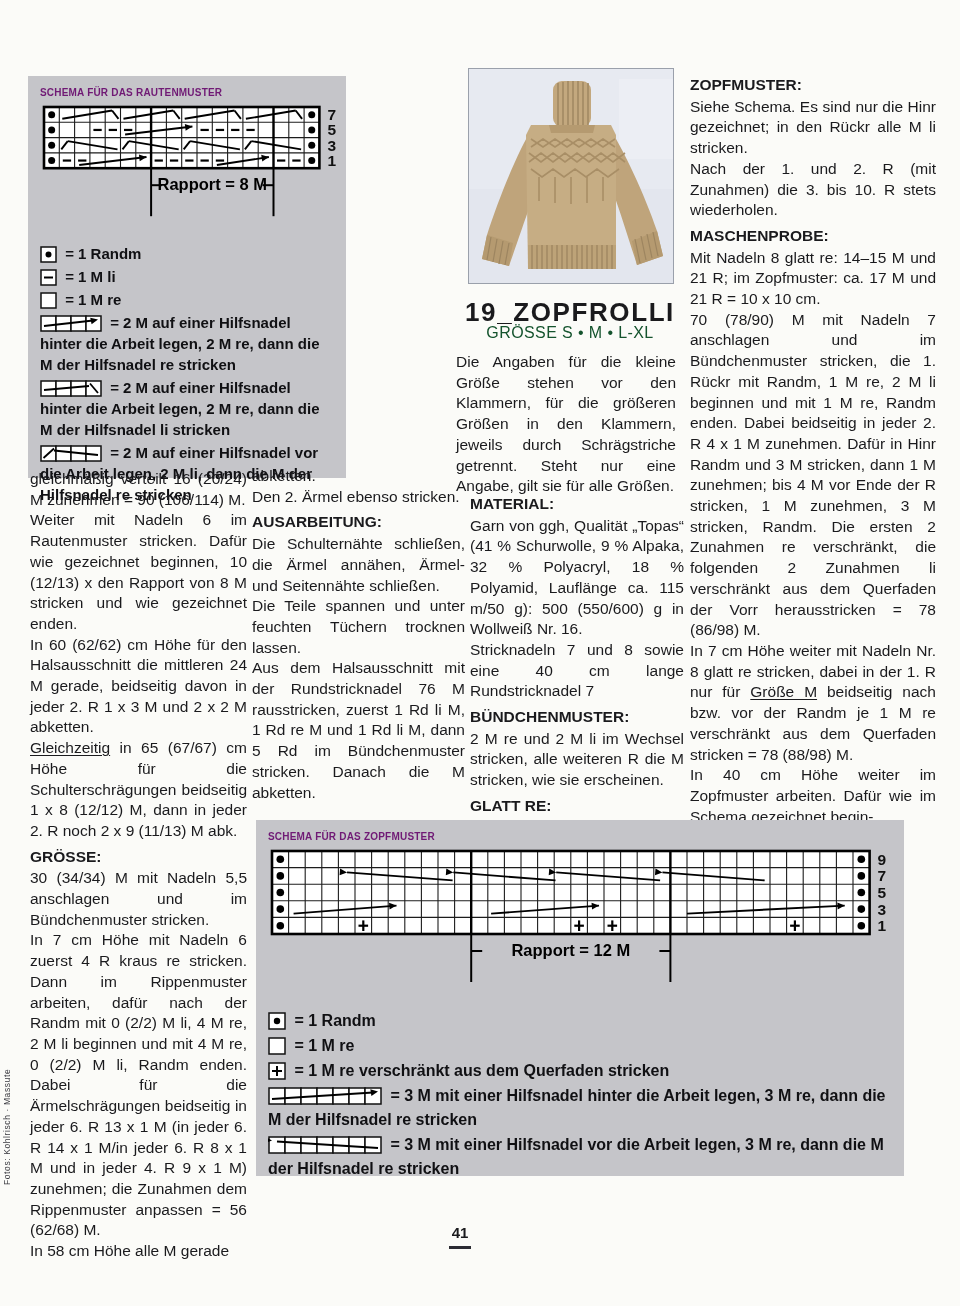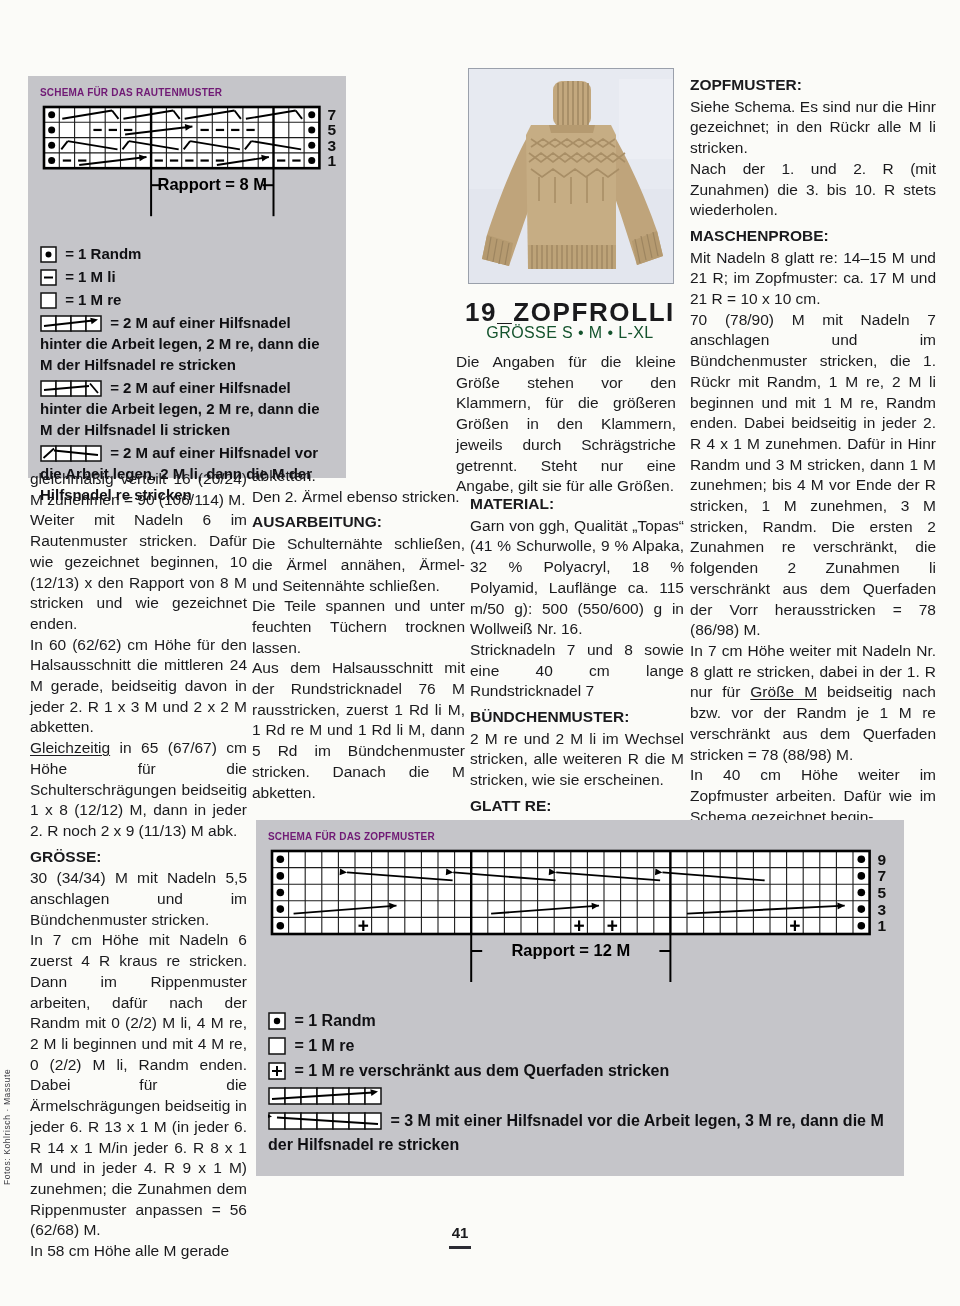--- a/index.html
+++ b/index.html
@@ -358,21 +358,21 @@
         <div class="lg"><svg width="114" height="18">
             <rect x="1" y="1" width="16" height="16" fill="#fff" stroke="#111" stroke-width="1.5"></rect>
             <rect x="17" y="1" width="16" height="16" fill="#fff" stroke="#111" stroke-width="1.5"></rect>
             <rect x="33" y="1" width="16" height="16" fill="#fff" stroke="#111" stroke-width="1.5"></rect>
             <rect x="49" y="1" width="16" height="16" fill="#fff" stroke="#111" stroke-width="1.5"></rect>
             <rect x="65" y="1" width="16" height="16" fill="#fff" stroke="#111" stroke-width="1.5"></rect>
             <rect x="81" y="1" width="16" height="16" fill="#fff" stroke="#111" stroke-width="1.5"></rect>
             <rect x="97" y="1" width="16" height="16" fill="#fff" stroke="#111" stroke-width="1.5"></rect>
             <line x1="4" y1="12" x2="105" y2="5.5" stroke="#000" stroke-width="1.8"></line>
             <polygon points="110,4.5 103.397804052557,9.017854432312683 102.31839580134195,2.2655074546647187" fill="#000"></polygon>
-          </svg></div>
+          </svg><span> = 3 M mit einer Hilfsnadel hinter die Arbeit legen, 3 M re, dann die M der Hilfsnadel re stricken</span></div>
         <div class="lg"><svg width="114" height="18">
             <rect x="1" y="1" width="16" height="16" fill="#fff" stroke="#111" stroke-width="1.5"></rect>
             <rect x="17" y="1" width="16" height="16" fill="#fff" stroke="#111" stroke-width="1.5"></rect>
             <rect x="33" y="1" width="16" height="16" fill="#fff" stroke="#111" stroke-width="1.5"></rect>
             <rect x="49" y="1" width="16" height="16" fill="#fff" stroke="#111" stroke-width="1.5"></rect>
             <rect x="65" y="1" width="16" height="16" fill="#fff" stroke="#111" stroke-width="1.5"></rect>
             <rect x="81" y="1" width="16" height="16" fill="#fff" stroke="#111" stroke-width="1.5"></rect>
             <rect x="97" y="1" width="16" height="16" fill="#fff" stroke="#111" stroke-width="1.5"></rect>
             <line x1="110" y1="12" x2="9" y2="5.5" stroke="#000" stroke-width="1.8"></line>
             <polygon points="4,4.5 -3.4372286427549836,7.447478603041057 -2.9980628285743576,0.6235174903882434" fill="#000"></polygon>

